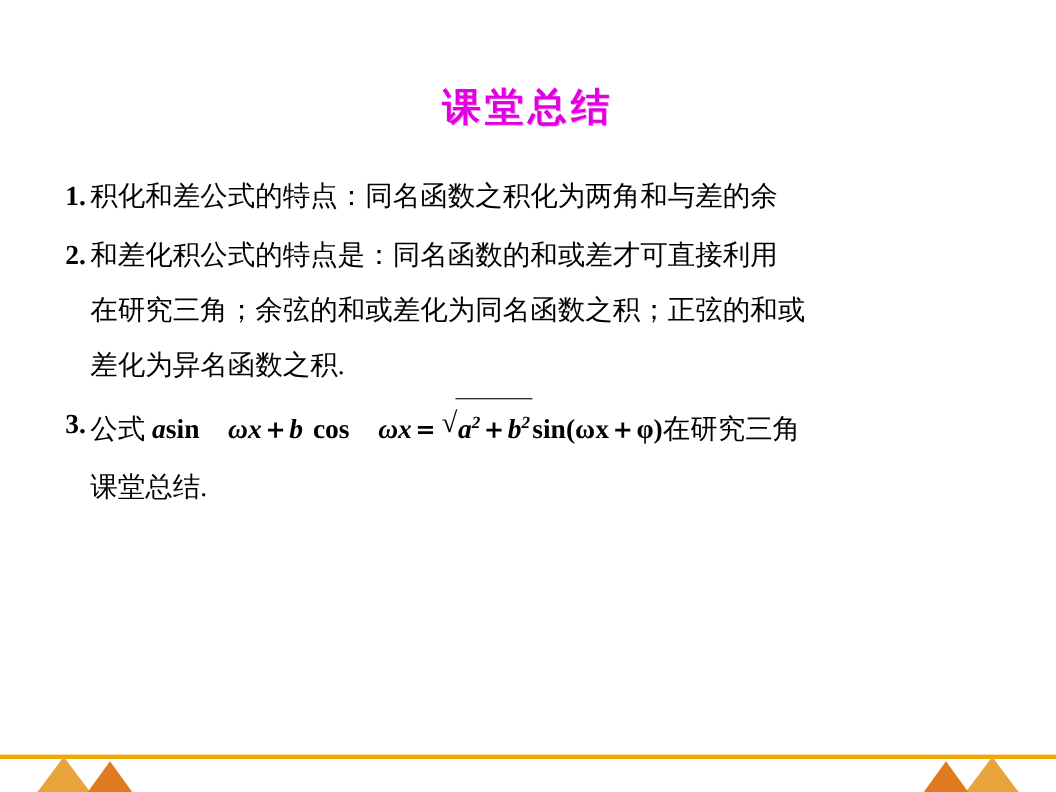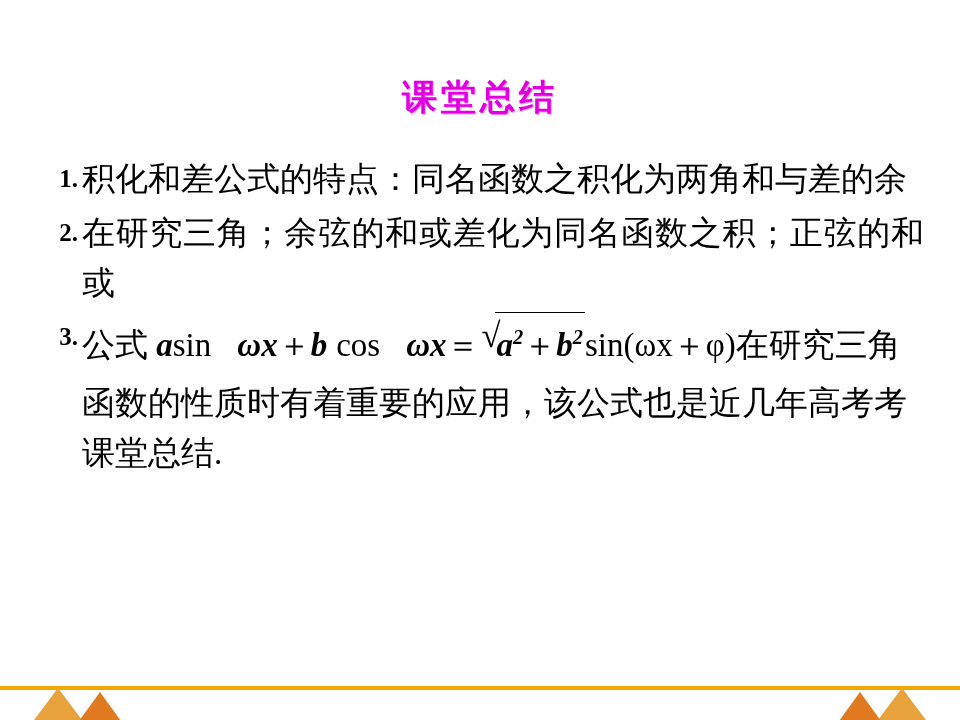--- a/index.html
+++ b/index.html
@@ -51,35 +51,35 @@
     width: 34px;
     text-align: right;
     font-size: 25px;
     font-weight: bold;
     font-family: "Liberation Serif", serif;
     line-height: 50px;
     padding-right: 4px;
   }
   .body-text {
     flex: 1 1 auto;
-    font-size: 33px;
+    font-size: 25px;
     line-height: 50px;
     font-family: "Liberation Serif", serif;
     text-align: justify;
   }
   .para-line {
     display: block;
   }
   .mathi {
     font-style: italic;
     font-weight: bold;
     font-family: "Liberation Serif", serif;
   }
   .mathu {
-    font-weight: normal;
+    font-weight: bold;
     font-family: "Liberation Serif", serif;
   }
   sup.exp {
     font-size: 0.62em;
     vertical-align: super;
     font-weight: bold;
     font-style: italic;
   }
   .radical {
     display: inline-block;
@@ -169,32 +169,33 @@
     <div class="item">
       <div class="num">1.</div>
       <div class="body-text">
         <span class="para-line">积化和差公式的特点：同名函数之积化为两角和与差的余</span>
       </div>
     </div>
 
     <div class="item">
       <div class="num">2.</div>
       <div class="body-text">
+        <span class="para-line">和差化积公式的特点是：同名函数的和或差才可直接利用</span>
         <span class="para-line">在研究三角；余弦的和或差化为同名函数之积；正弦的和或</span>
+        <span class="para-line">差化为异名函数之积.</span>
       </div>
     </div>
 
     <div class="item">
       <div class="num">3.</div>
       <div class="body-text">
         <span class="para-line">
           <span>公式</span>
           <span class="mathi">a</span><span class="mathu">sin</span><span class="gap-wide"></span><span class="mathi">ωx</span><span class="mathu">＋</span><span class="mathi">b</span><span class="gap-small"></span><span class="mathu">cos</span><span class="gap-wide"></span><span class="mathi">ωx</span><span class="mathu">＝</span><span class="radical"><span class="radicand"><span class="mathi">a</span><sup class="exp">2</sup><span class="mathu">＋</span><span class="mathi">b</span><sup class="exp">2</sup></span></span><span class="mathu">sin(ωx＋φ)</span><span>在研究三角</span>
         </span>
-        <span class="para-line">函数的性质时有着重要的应用，该公式也是近几年高考考</span>
         <span class="para-line">课堂总结.</span>
       </div>
     </div>
 
   </div>
 
   <div class="orange-line"></div>
   <div class="bottom-bar">
     <div class="tri tri-left-1"></div>
     <div class="tri tri-left-2"></div>

